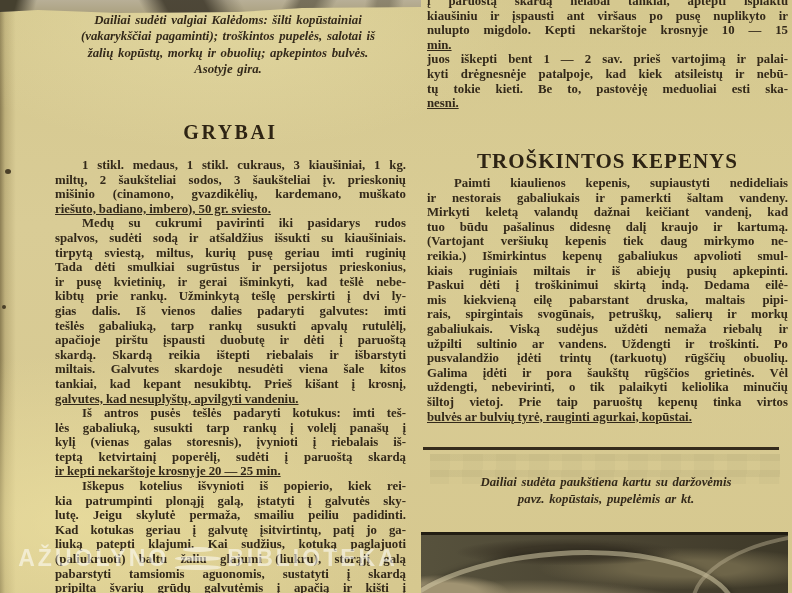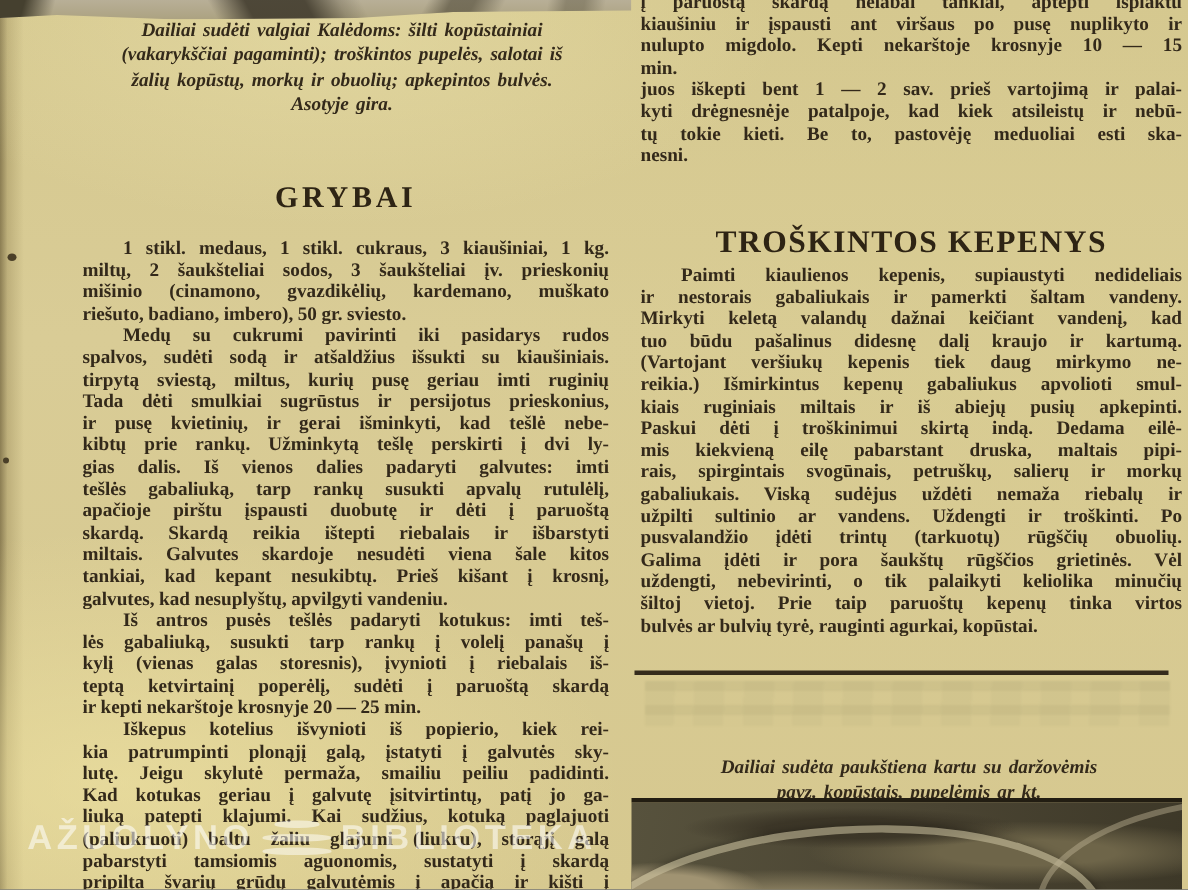--- a/index.html
+++ b/index.html
@@ -24,26 +24,26 @@
       linear-gradient(180deg, #b8af97 0%, #aca281 100%);
     clip-path: polygon(0 0, 421px 0, 421px 7px, 302px 8px, 238px 12px, 118px 13px, 38px 10px, 0 12px);
   }
   .col { position:absolute; }
   .tl {
     height:14.6px; line-height:14.6px; font-size:12.8px; font-weight:bold;
     text-align:justify; text-align-last:justify; overflow:hidden;
     word-spacing:-0.2px; white-space:normal;
   }
   .tl.ind { text-indent:27px; }
-  .tl.end { text-align-last:left; }
+  .tl.end { text-align-last:left;text-decoration:underline; }
   .caption { font-style:italic; font-weight:bold; font-size:13px; }
   .caption .tl { text-align:center; text-align-last:center; word-spacing:1.5px; }
   .caption-top { left:48px; top:12px; width:360px; position:absolute; }
   .caption-top .tl { height:16.4px; line-height:16.4px; }
-  .caption-bottom { left:425px; top:503px; width:362px; position:absolute;font-style:italic; }
+  .caption-bottom { left:425px; top:474px; width:362px; position:absolute;font-style:italic; }
   .caption-bottom .tl { height:17px; line-height:17px; }
   .heading {
     position:absolute; margin:0; font-weight:bold; text-align:center; color:#2e2414;
   }
   .h-left  { left:55px;  top:121px; width:351px; font-size:20px;   letter-spacing:2.5px; }
   .h-right { left:427px; top:149px; width:361px; font-size:21px; letter-spacing:1px; }
   .body-left       { left:55px;  top:158px; width:351px; }
   .body-right-top  { left:427px; top:-6px;  width:361px; }
   .body-right-main { left:427px; top:176px; width:361px; }
   .rule { position:absolute; left:423px; top:447px; width:356px; height:3px; background:#352b1c; }

